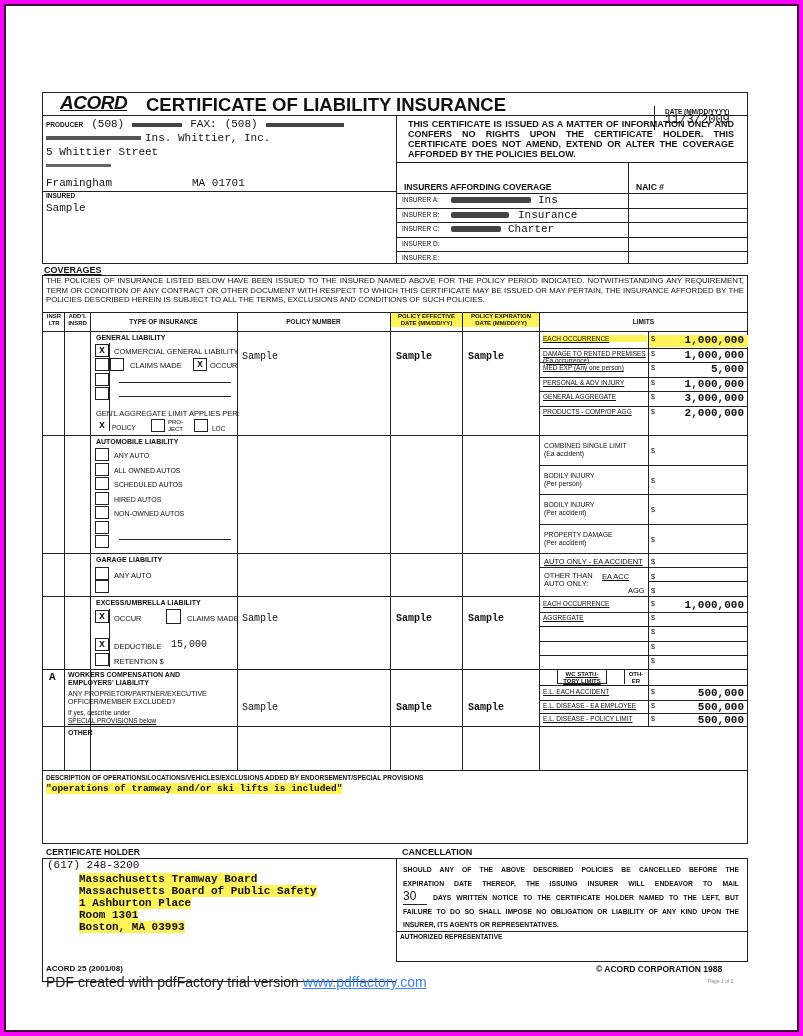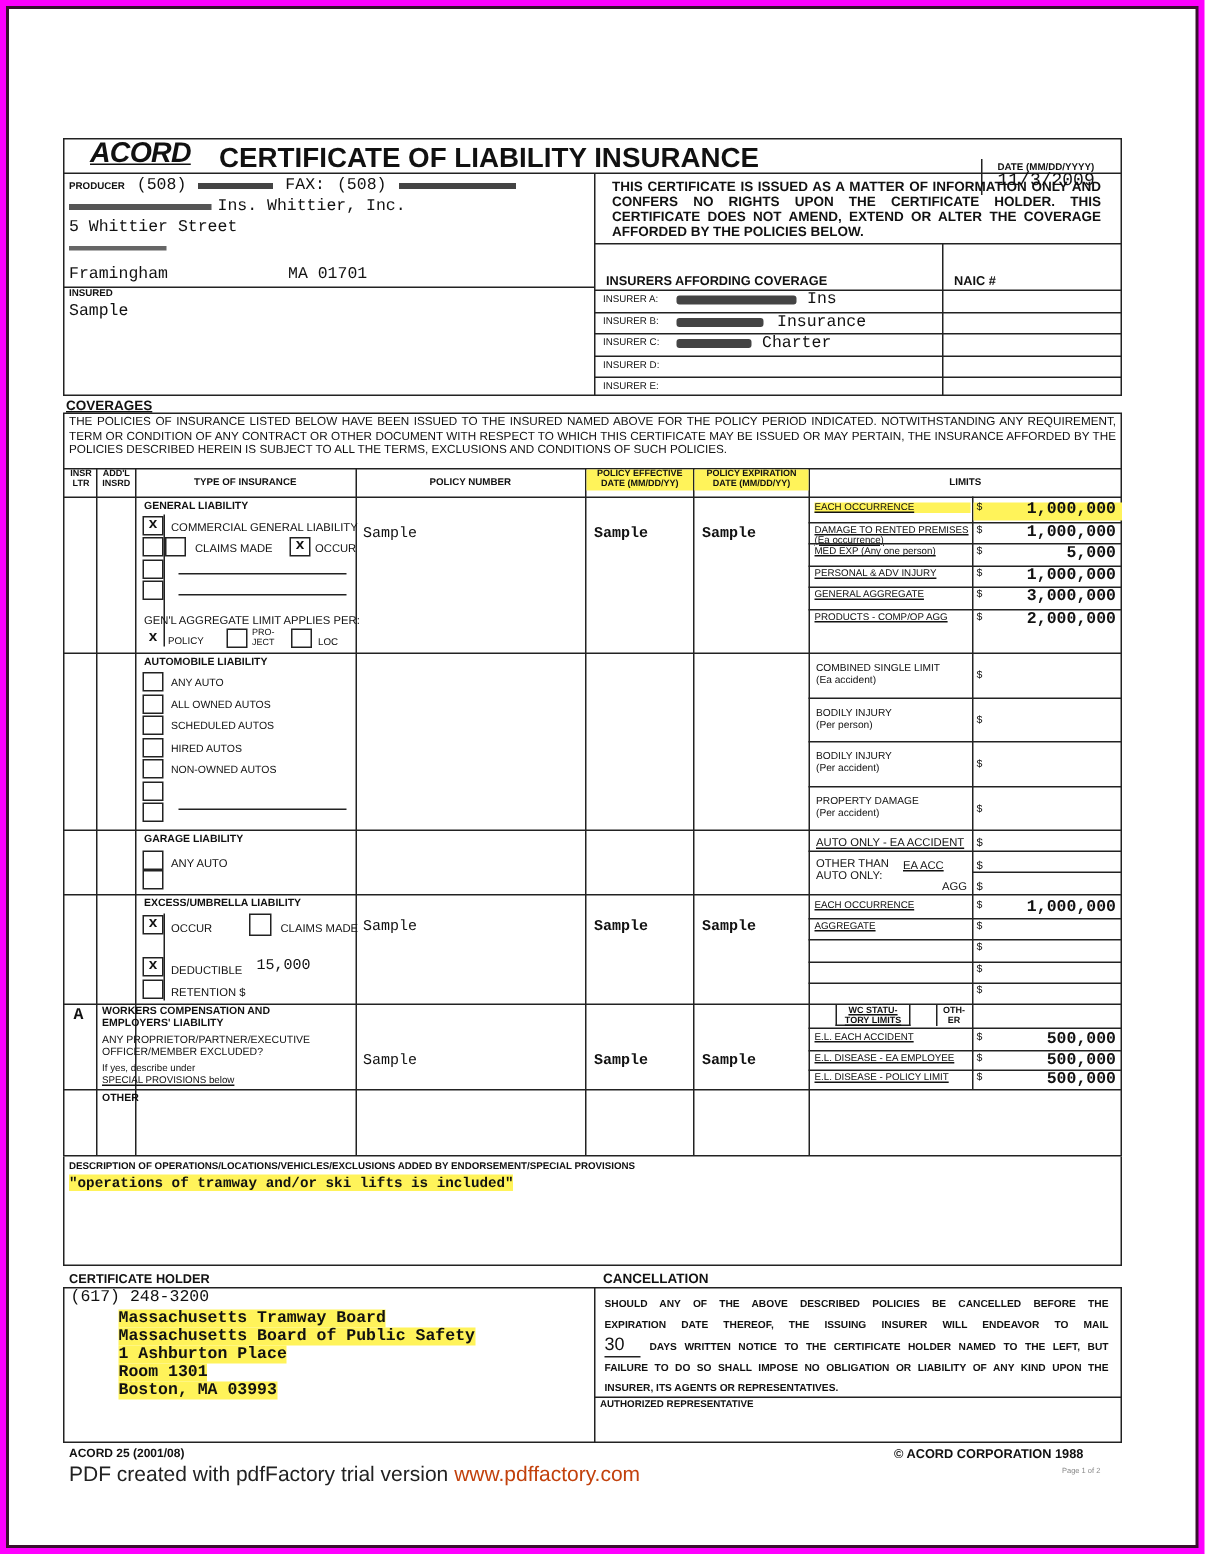--- a/index.html
+++ b/index.html
@@ -194,21 +194,21 @@
   <div class="hline" style="left:36px;top:720px;width:706px;"></div>
   <div class="abs tiny" style="left:62px;top:723px;">OTHER</div>
 
   <div class="abs" style="left:36px;top:765px;width:706px;height:73px;border:1.5px solid #222;border-top:none;"></div>
   <div class="abs tiny" style="left:40px;top:768px;font-size:6.5px;">DESCRIPTION OF OPERATIONS/LOCATIONS/VEHICLES/EXCLUSIONS ADDED BY ENDORSEMENT/SPECIAL PROVISIONS</div>
   <div class="abs mono" style="left:40px;top:777px;font-size:9.5px;font-weight:bold;">
     <span class="hl">"operations of tramway and/or ski lifts is included"</span>
   </div>
 
   <div class="abs tiny" style="left:40px;top:841px;font-size:8.5px;">CERTIFICATE HOLDER</div>
-  <div class="abs" style="left:36px;top:852px;width:354px;height:104px;border:1.5px solid #222;border-right:none;">
+  <div class="abs" style="left:36px;top:852px;width:354px;height:124px;border:1.5px solid #222;border-right:none;">
     <div class="mono" style="font-size:11px;margin-left:4px;margin-top:0px;">(617) 248-3200</div>
     <div id="holder-lines" style="margin-left:36px;margin-top:2px;">
         <div class="mono" style="font-size:11px;line-height:12px;font-weight:bold;"><span class="hl">Massachusetts Tramway Board</span></div>
         <div class="mono" style="font-size:11px;line-height:12px;font-weight:bold;"><span class="hl">Massachusetts Board of Public Safety</span></div>
         <div class="mono" style="font-size:11px;line-height:12px;font-weight:bold;"><span class="hl">1 Ashburton Place</span></div>
         <div class="mono" style="font-size:11px;line-height:12px;font-weight:bold;"><span class="hl">Room 1301</span></div>
         <div class="mono" style="font-size:11px;line-height:12px;font-weight:bold;"><span class="hl">Boston, MA  03993</span></div>
       </div>
   </div>
 
@@ -226,21 +226,21 @@
     </div>
   </div>
   <div class="hline" style="left:390px;top:925px;width:352px;"></div>
   <div class="abs tiny" style="left:394px;top:927px;font-size:6.5px;">AUTHORIZED REPRESENTATIVE</div>
 
   <div class="abs tiny" style="left:40px;top:958px;font-size:8px;">ACORD 25 (2001/08)</div>
   <div class="abs tiny" style="left:590px;top:958px;font-size:8.5px;">© ACORD CORPORATION 1988</div>
   <div class="abs" style="left:702px;top:972px;font-size:5px;color:#888;">Page 1 of 2</div>
   <div class="abs" style="left:40px;top:968px;font-size:14px;color:#222;white-space:nowrap;">
     <span>PDF created with pdfFactory trial version</span>
-    <span style="color:#c2410c;">www.pdffactory.com</span>
+    <span style="color:#3b82f6;text-decoration:underline;">www.pdffactory.com</span>
   </div>
 <div class="hline thin" style="left:390px;top:187px;width:352px;"></div>
     <div class="abs" style="left:396px;top:190px;font-size:6.5px;">INSURER A:</div>
     <div class="abs" style="left:445px;top:191px;width:80px;height:6px;background:#444;border-radius:2px;"></div>
     <div class="abs mono" style="left:532px;top:188px;font-size:11px;">Ins</div>
     <div class="hline thin" style="left:390px;top:201.5px;width:352px;"></div>
     <div class="abs" style="left:396px;top:204.5px;font-size:6.5px;">INSURER B:</div>
     <div class="abs" style="left:445px;top:205.5px;width:58px;height:6px;background:#444;border-radius:2px;"></div>
     <div class="abs mono" style="left:512px;top:202.5px;font-size:11px;">Insurance</div>
     <div class="hline thin" style="left:390px;top:216px;width:352px;"></div>

